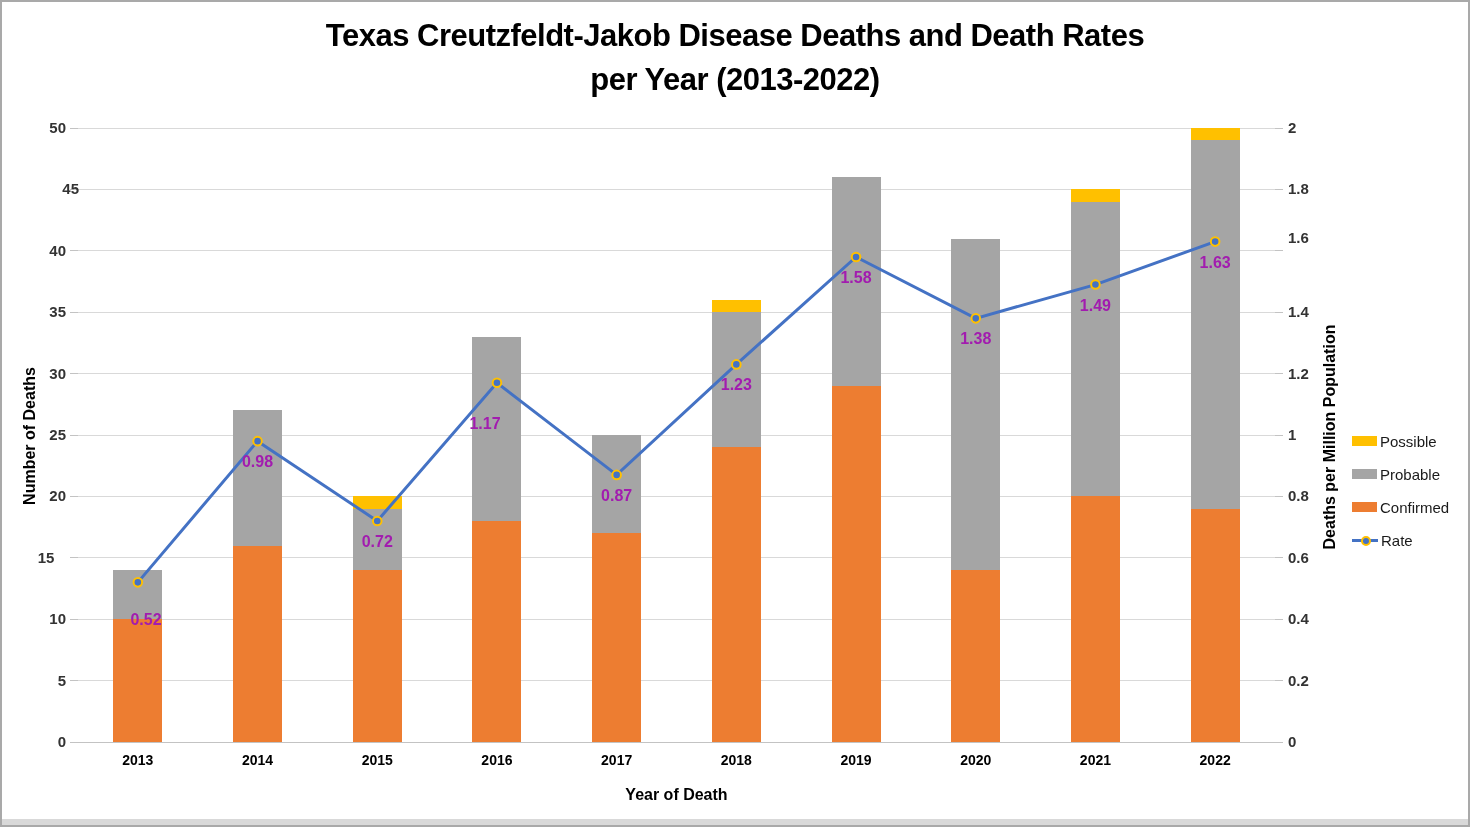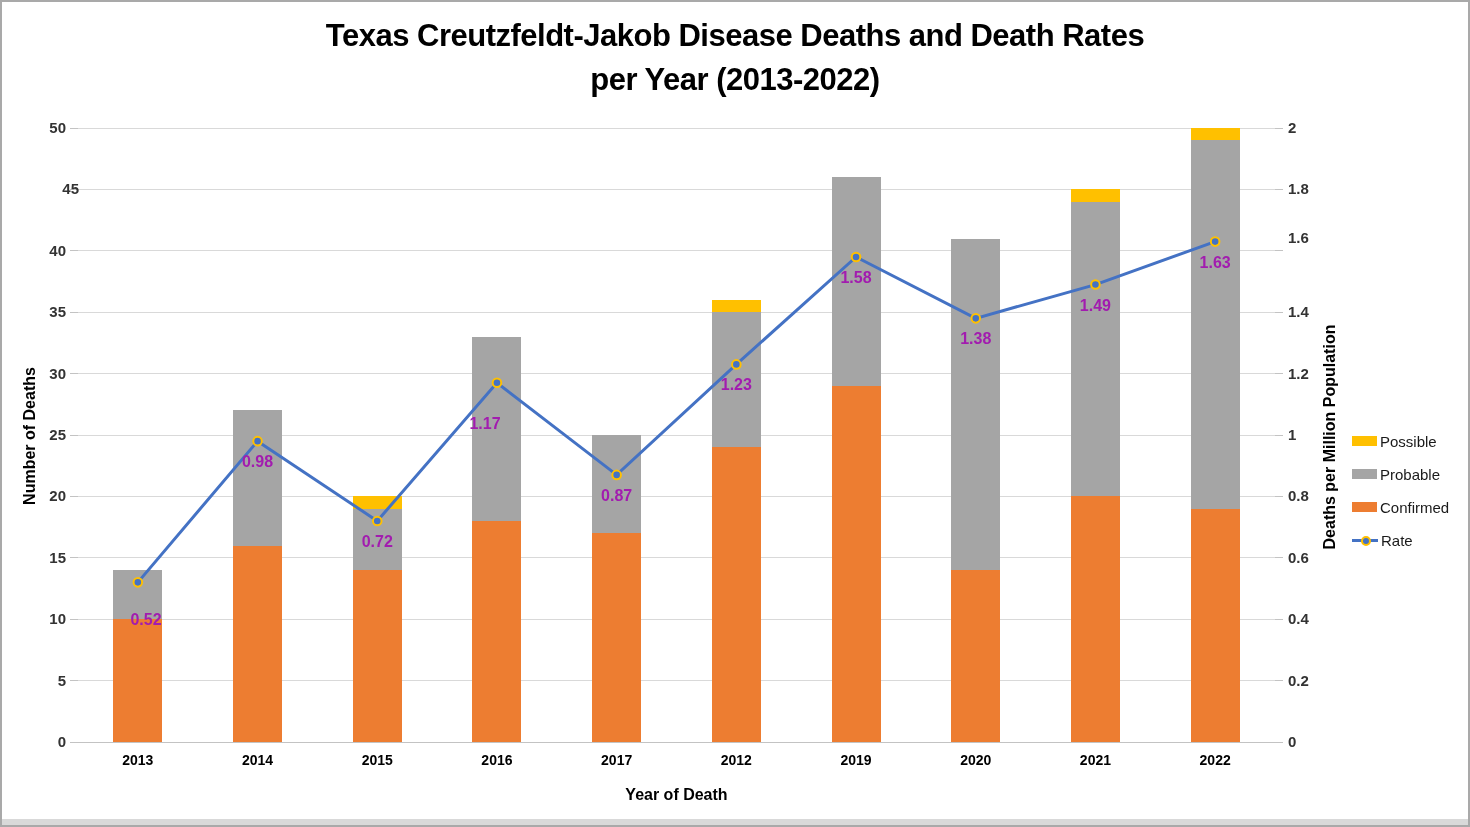--- a/index.html
+++ b/index.html
@@ -57,21 +57,21 @@
       <div class="ytick-label ytick-left" style="left: 26px; top: 671.6px;">5</div>
       <div class="ytick-label ytick-right" style="left: 1288px; top: 671.6px;">0.2</div>
       <div class="gridline" style="left: 78px; top: 618.7px; width: 1197px;"></div>
       <div class="side-tick" style="left: 70px; top: 618.7px; width: 8px;"></div>
       <div class="side-tick" style="left: 1275px; top: 618.7px; width: 8px;"></div>
       <div class="ytick-label ytick-left" style="left: 26px; top: 610.2px;">10</div>
       <div class="ytick-label ytick-right" style="left: 1288px; top: 610.2px;">0.4</div>
       <div class="gridline" style="left: 78px; top: 557.3px; width: 1197px;"></div>
       <div class="side-tick" style="left: 70px; top: 557.3px; width: 8px;"></div>
       <div class="side-tick" style="left: 1275px; top: 557.3px; width: 8px;"></div>
-      <div class="ytick-label ytick-left" style="left: 26px; top: 548.8px;">15</div>
+      <div class="ytick-label ytick-left" style="left: 26px; top: 548.8px; text-align: center;">15</div>
       <div class="ytick-label ytick-right" style="left: 1288px; top: 548.8px;">0.6</div>
       <div class="gridline" style="left: 78px; top: 495.9px; width: 1197px;"></div>
       <div class="side-tick" style="left: 70px; top: 495.9px; width: 8px;"></div>
       <div class="side-tick" style="left: 1275px; top: 495.9px; width: 8px;"></div>
       <div class="ytick-label ytick-left" style="left: 26px; top: 487.4px;">20</div>
       <div class="ytick-label ytick-right" style="left: 1288px; top: 487.4px;">0.8</div>
       <div class="gridline" style="left: 78px; top: 434.5px; width: 1197px;"></div>
       <div class="side-tick" style="left: 70px; top: 434.5px; width: 8px;"></div>
       <div class="side-tick" style="left: 1275px; top: 434.5px; width: 8px;"></div>
       <div class="ytick-label ytick-left" style="left: 26px; top: 426px;">25</div>
@@ -113,21 +113,21 @@
       <div class="xtick-label" style="left: 332.25px; top: 752px;">2015</div>
       <div class="bar-seg" style="left: 472.45px; top: 520.96px; width: 49px; height: 221.04px; background: rgb(237, 125, 49);"></div>
       <div class="bar-seg" style="left: 472.45px; top: 336.76px; width: 49px; height: 184.2px; background: rgb(165, 165, 165);"></div>
       <div class="xtick-label" style="left: 451.95px; top: 752px;">2016</div>
       <div class="bar-seg" style="left: 592.15px; top: 533.24px; width: 49px; height: 208.76px; background: rgb(237, 125, 49);"></div>
       <div class="bar-seg" style="left: 592.15px; top: 435px; width: 49px; height: 98.24px; background: rgb(165, 165, 165);"></div>
       <div class="xtick-label" style="left: 571.65px; top: 752px;">2017</div>
       <div class="bar-seg" style="left: 711.85px; top: 447.28px; width: 49px; height: 294.72px; background: rgb(237, 125, 49);"></div>
       <div class="bar-seg" style="left: 711.85px; top: 312.2px; width: 49px; height: 135.08px; background: rgb(165, 165, 165);"></div>
       <div class="bar-seg" style="left: 711.85px; top: 299.92px; width: 49px; height: 12.28px; background: rgb(255, 192, 0);"></div>
-      <div class="xtick-label" style="left: 691.35px; top: 752px;">2012</div>
+      <div class="xtick-label" style="left: 691.35px; top: 752px;">2018</div>
       <div class="bar-seg" style="left: 831.55px; top: 385.88px; width: 49px; height: 356.12px; background: rgb(237, 125, 49);"></div>
       <div class="bar-seg" style="left: 831.55px; top: 177.12px; width: 49px; height: 208.76px; background: rgb(165, 165, 165);"></div>
       <div class="xtick-label" style="left: 811.05px; top: 752px;">2019</div>
       <div class="bar-seg" style="left: 951.25px; top: 570.08px; width: 49px; height: 171.92px; background: rgb(237, 125, 49);"></div>
       <div class="bar-seg" style="left: 951.25px; top: 238.52px; width: 49px; height: 331.56px; background: rgb(165, 165, 165);"></div>
       <div class="xtick-label" style="left: 930.75px; top: 752px;">2020</div>
       <div class="bar-seg" style="left: 1070.95px; top: 496.4px; width: 49px; height: 245.6px; background: rgb(237, 125, 49);"></div>
       <div class="bar-seg" style="left: 1070.95px; top: 201.68px; width: 49px; height: 294.72px; background: rgb(165, 165, 165);"></div>
       <div class="bar-seg" style="left: 1070.95px; top: 189.4px; width: 49px; height: 12.28px; background: rgb(255, 192, 0);"></div>
       <div class="xtick-label" style="left: 1050.45px; top: 752px;">2021</div>

